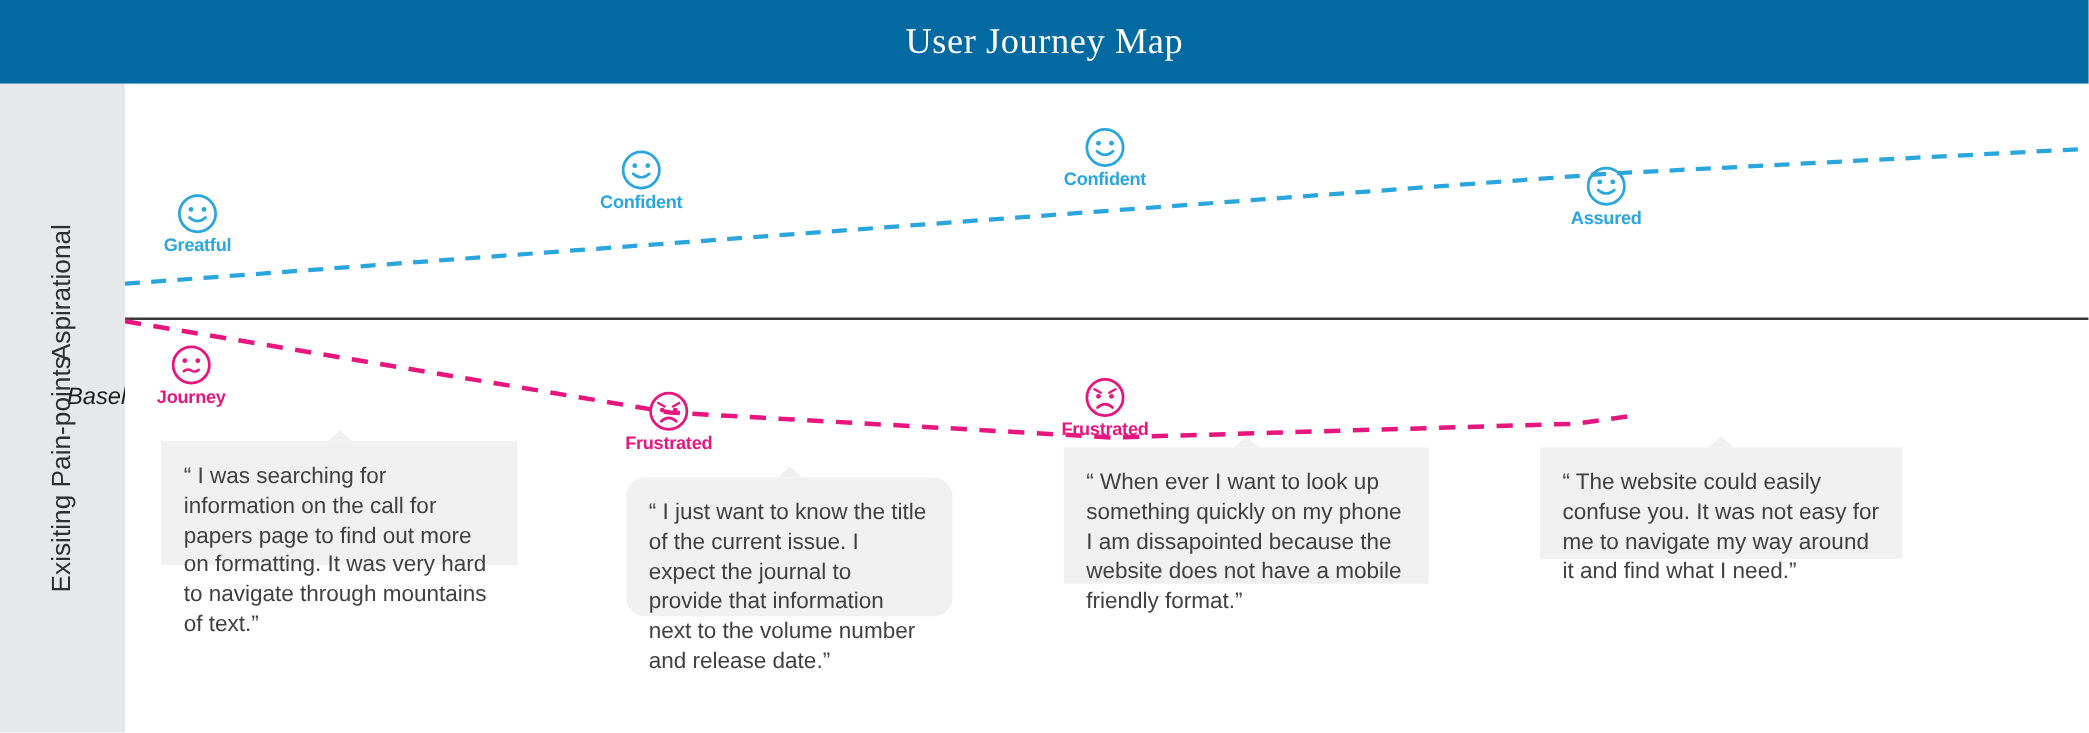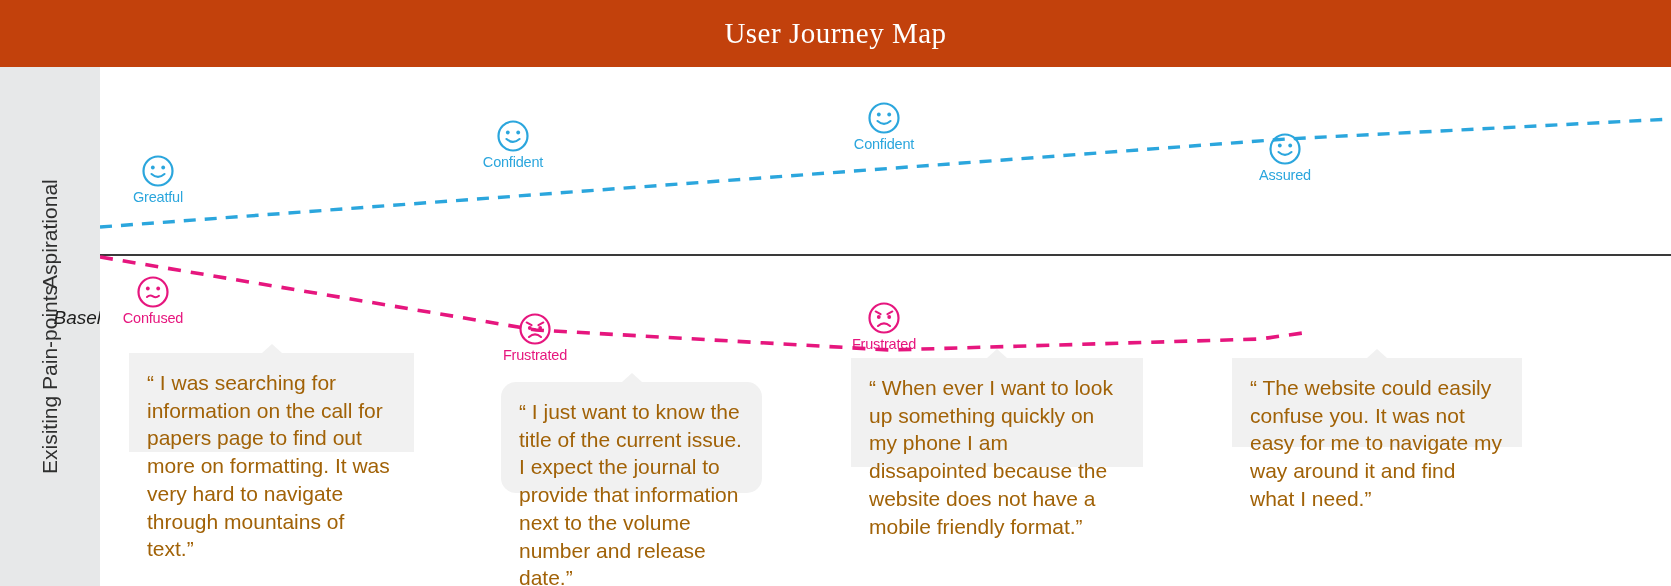--- a/index.html
+++ b/index.html
@@ -6,21 +6,21 @@
   body{
     width:1671px;height:586px;
     background:#ffffff;
     font-family:"Liberation Sans", sans-serif;
     overflow:hidden;
     position:relative;
   }
   
   #header{
     position:absolute;left:0;top:0;width:1671px;height:67px;
-    background:#c2410c;
+    background:#0369a1;
   }
   #header-title{
     position:absolute;left:0;top:0;width:1671px;height:67px;
     display:flex;align-items:center;justify-content:center;
     color:#ffffff;font-family:"Liberation Serif", serif;
     font-size:29px;letter-spacing:.5px;
   }
   
   #sidebar{
     position:absolute;left:0;top:67px;width:100px;height:519px;
@@ -55,32 +55,32 @@
   #baseline-rule{
     position:absolute;left:0;top:187px;width:1571px;height:0;
     border-top:2px solid #3a3a3a;
   }
   #trend-svg{position:absolute;left:0;top:0;width:1571px;height:519px;}
   
   .marker{position:absolute;width:140px;text-align:center;}
   .face{display:block;margin:0 auto;}
   .marker-label{
     display:block;margin-top:1px;
-    font-size:14.5px;font-weight:normal;
+    font-size:14.5px;font-weight:bold;
     letter-spacing:-.2px;
     font-family:"Liberation Sans", sans-serif;
   }
   .up .marker-label{color:#2ba6dd;}
   .down .marker-label{color:#e6167e;}
   
   .quote-card{
     position:absolute;
     background:#f1f1f1;
-    color:#a16207;
-    font-size:21px;
+    color:#404040;
+    font-size:18px;
     line-height:1.32;
     padding:16px 18px 16px 18px;
     box-sizing:border-box;
   }
   .quote-card::before{
     content:"";
     position:absolute;top:-9px;left:50%;margin-left:-10px;
     width:0;height:0;
     border-left:10px solid transparent;
     border-right:10px solid transparent;
@@ -151,21 +151,21 @@
     <span class="marker-label">Assured</span>
   </div>
 
   <div class="marker down" style="left:-17px;top:208px;">
     <svg class="face" width="34" height="34" viewBox="0 0 34 34">
       <circle cx="17" cy="17" r="14.5" fill="none" stroke="#e6167e" stroke-width="2.2"></circle>
       <circle cx="11.8" cy="13.5" r="1.9" fill="#e6167e"></circle>
       <circle cx="22.2" cy="13.5" r="1.9" fill="#e6167e"></circle>
       <path d="M 11,22 Q 14,19.4 17,21.4 Q 20,23.4 23,20.8" fill="none" stroke="#e6167e" stroke-width="2" stroke-linecap="round"></path>
     </svg>
-    <span class="marker-label">Confused</span>
+    <span class="marker-label">Journey</span>
   </div>
 
   <div class="marker down" style="left:365px;top:245px;">
     <svg class="face" width="34" height="34" viewBox="0 0 34 34">
       <circle cx="17" cy="17" r="14.5" fill="none" stroke="#e6167e" stroke-width="2.2"></circle>
       <path d="M 8.6,10.4 L 13.6,13.2" fill="none" stroke="#e6167e" stroke-width="1.9" stroke-linecap="round"></path>
       <path d="M 25.4,10.4 L 20.4,13.2" fill="none" stroke="#e6167e" stroke-width="1.9" stroke-linecap="round"></path>
       <circle cx="11.8" cy="16" r="1.9" fill="#e6167e"></circle>
       <circle cx="22.2" cy="16" r="1.9" fill="#e6167e"></circle>
       <path d="M 11,25 Q 17,19.6 23,25" fill="none" stroke="#e6167e" stroke-width="2.1" stroke-linecap="round"></path>

